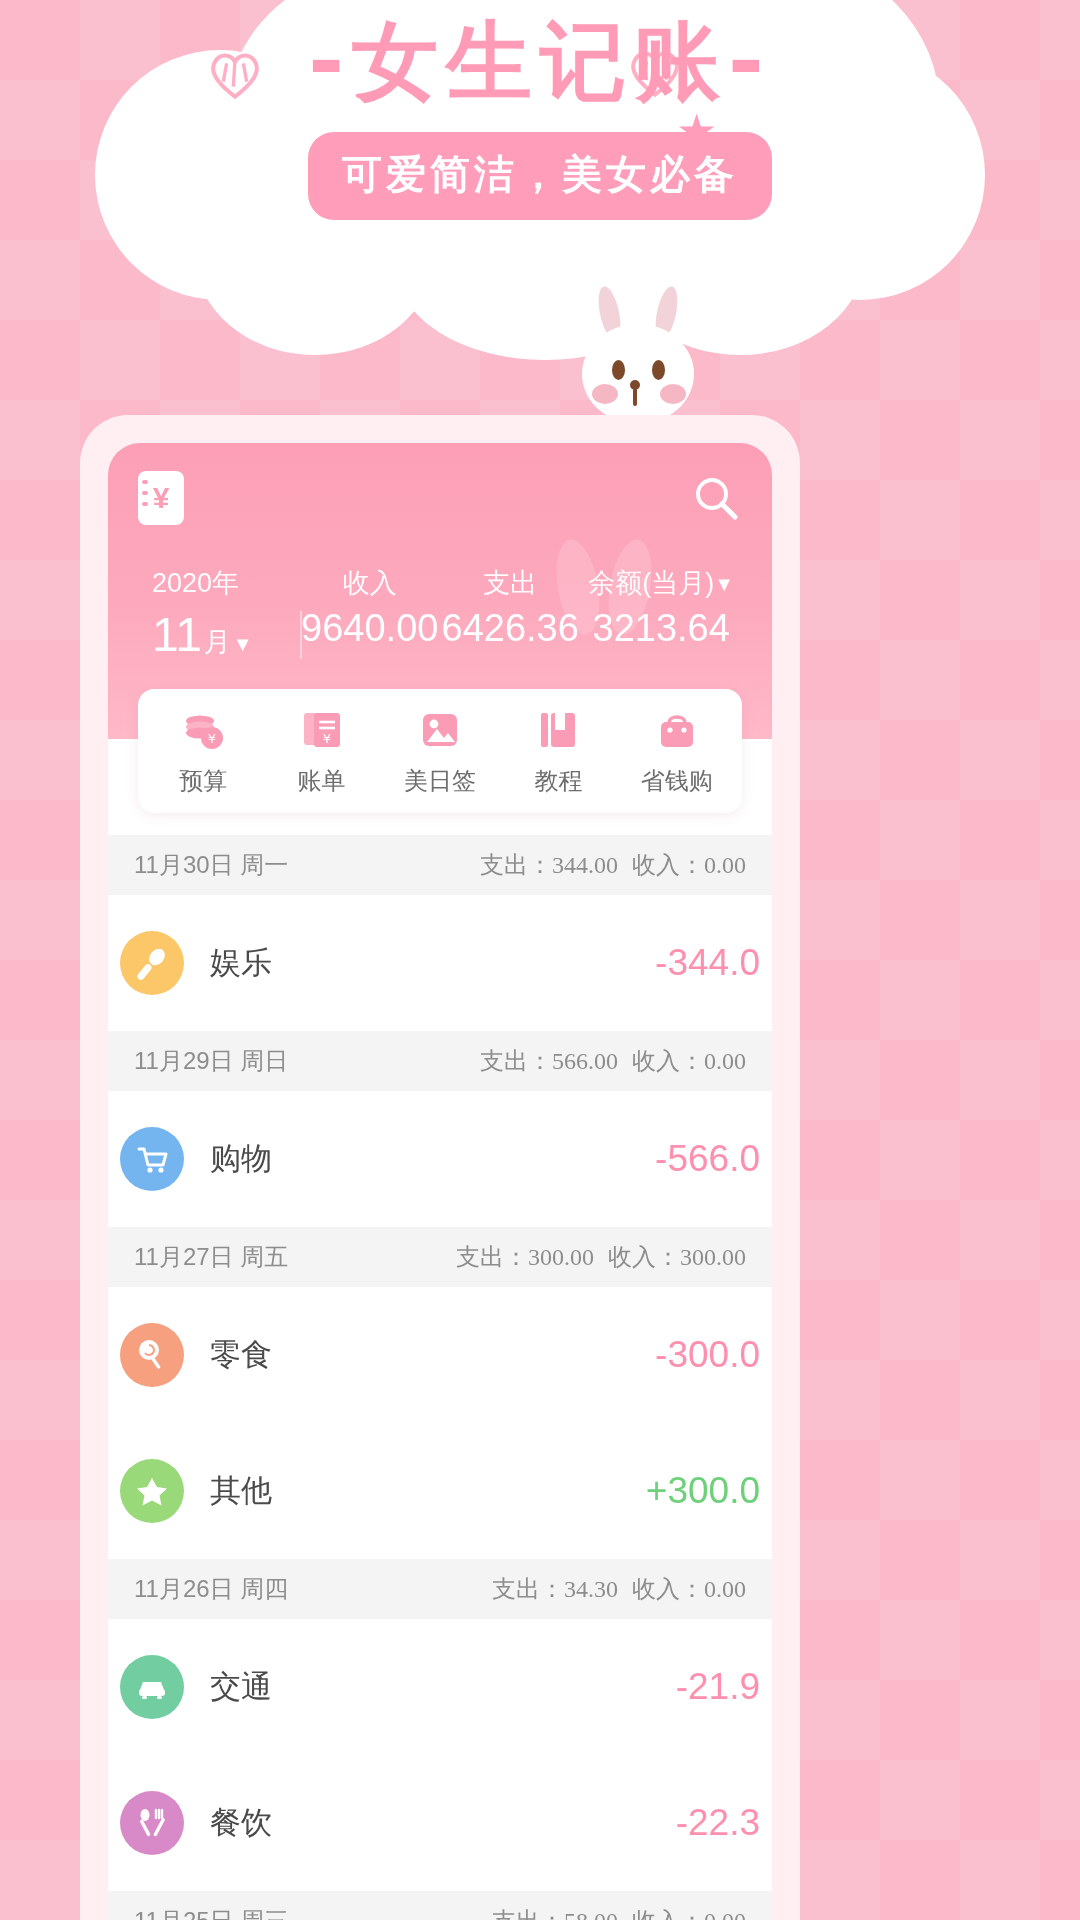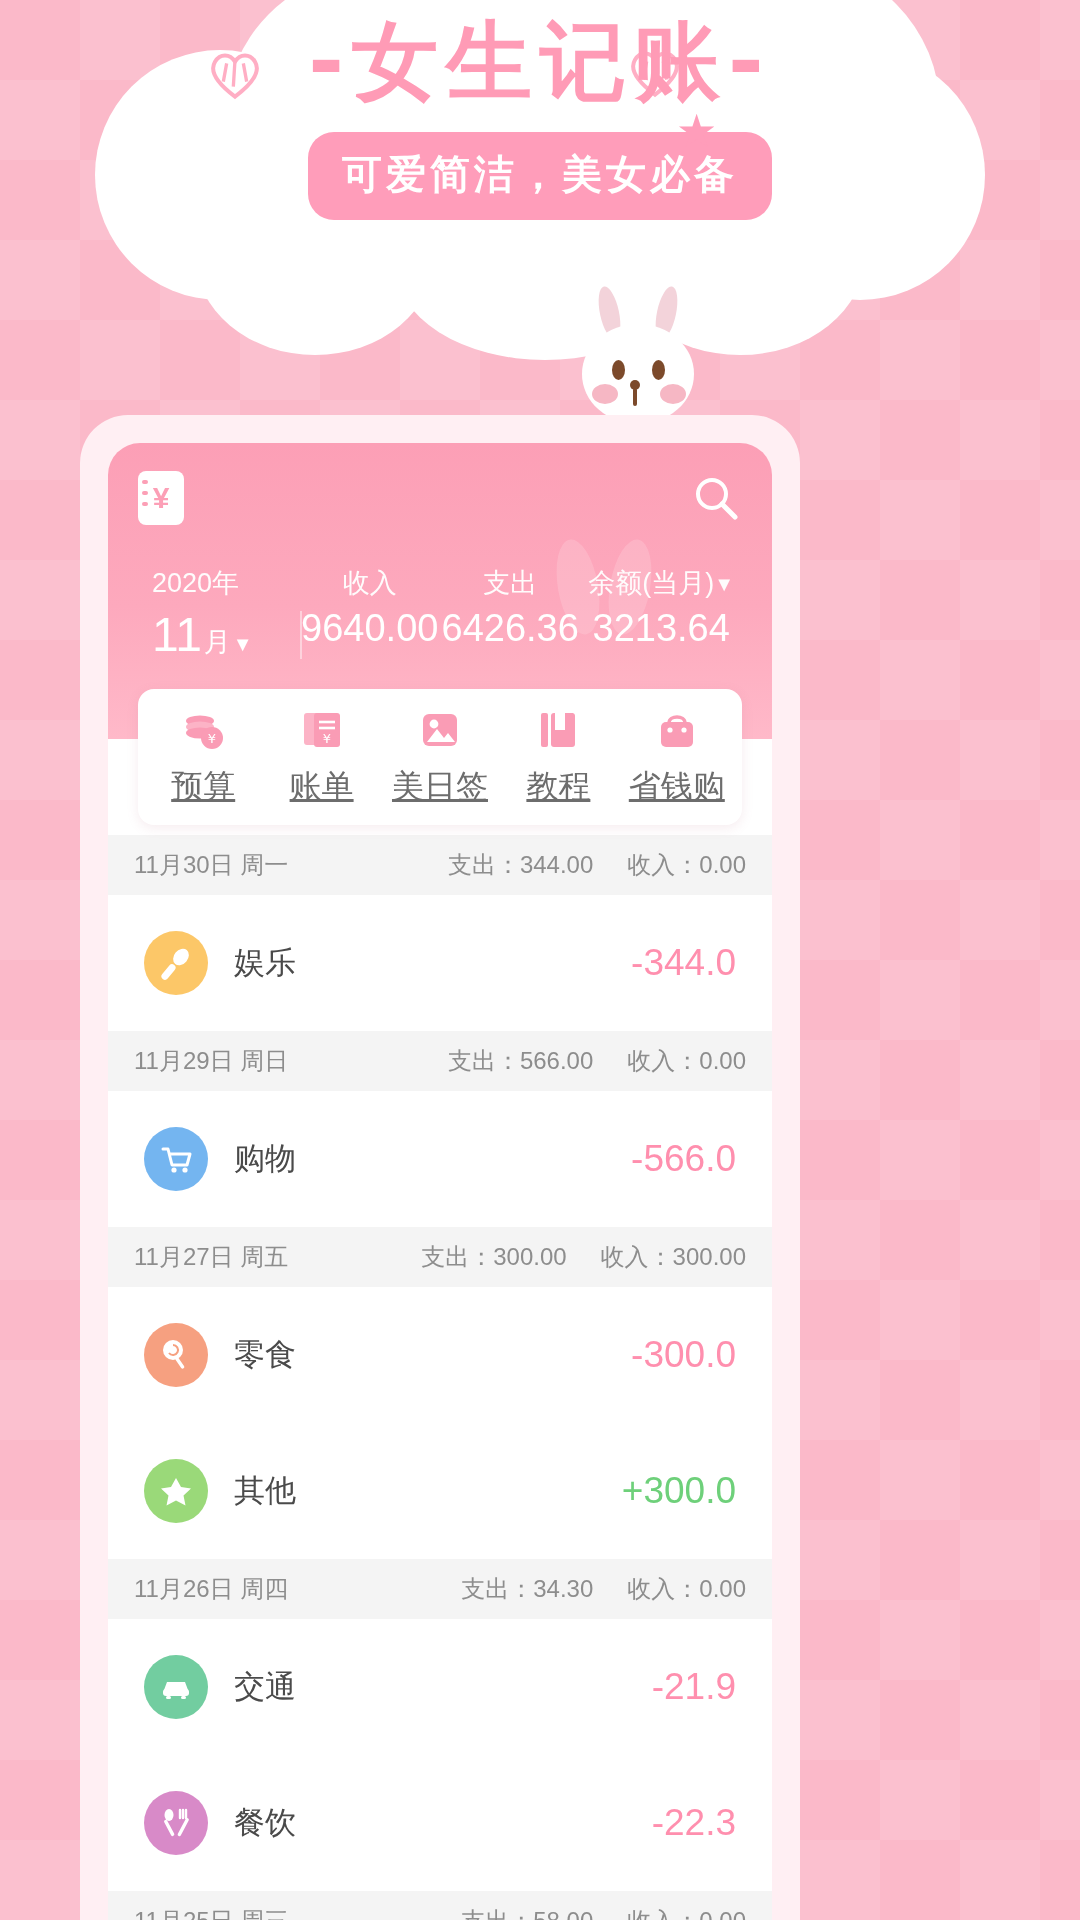--- a/index.html
+++ b/index.html
@@ -175,34 +175,34 @@
   .tabs-card {
     position: absolute; left: 30px; right: 30px; top: 246px;
     background: #ffffff; border-radius: 16px;
     box-shadow: 0 3px 12px rgba(190,120,140,.14);
     display: grid; grid-template-columns: repeat(5,1fr);
     padding: 18px 6px 16px;
     z-index: 5;
   }
   .tab { display:flex; flex-direction:column; align-items:center; gap: 12px; }
   .tab .ticon { width: 46px; height: 46px; }
-  .tab .tlabel { font-size: 32px; color: #6d6d6d; text-decoration: underline; }
+  .tab .tlabel { font-size: 24px; color: #6d6d6d; }
 
   
   .list { padding-top: 96px; background: #ffffff; }
   .day-head {
     background: #f4f4f4;
     display: flex; align-items: center; justify-content: space-between;
     padding: 14px 26px;
     font-size: 24px; color: #8d8d8d;
   }
-  .day-head .sums { display:flex; gap: 34px; }
+  .day-head .sums { display:flex; gap: 14px; font-family: Liberation Serif, serif; }
   .txn {
     display: flex; align-items: center;
-    padding: 24px 36px;
+    padding: 24px 12px;
     height: 136px;
   }
   .txn .cicon {
     width: 64px; height: 64px; border-radius: 50%;
     display:flex; align-items:center; justify-content:center;
     flex: 0 0 64px;
   }
   .txn .cname { margin-left: 26px; font-size: 31px; color: #4a4a4a; }
   .txn .camt { margin-left: auto; font-size: 37px; }
   .amt-neg { color: #ff8fae; }

